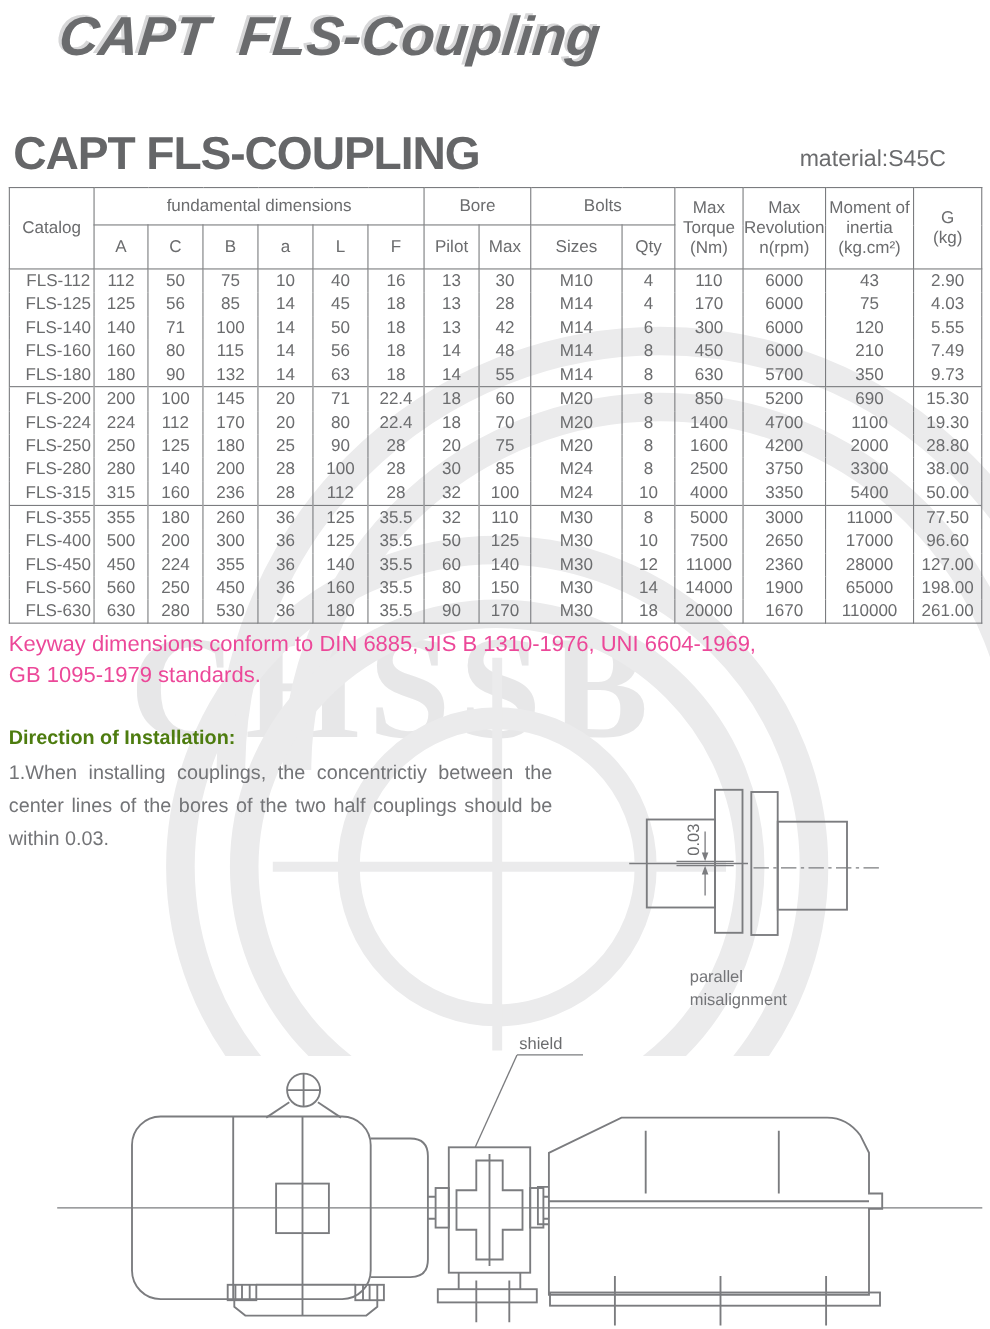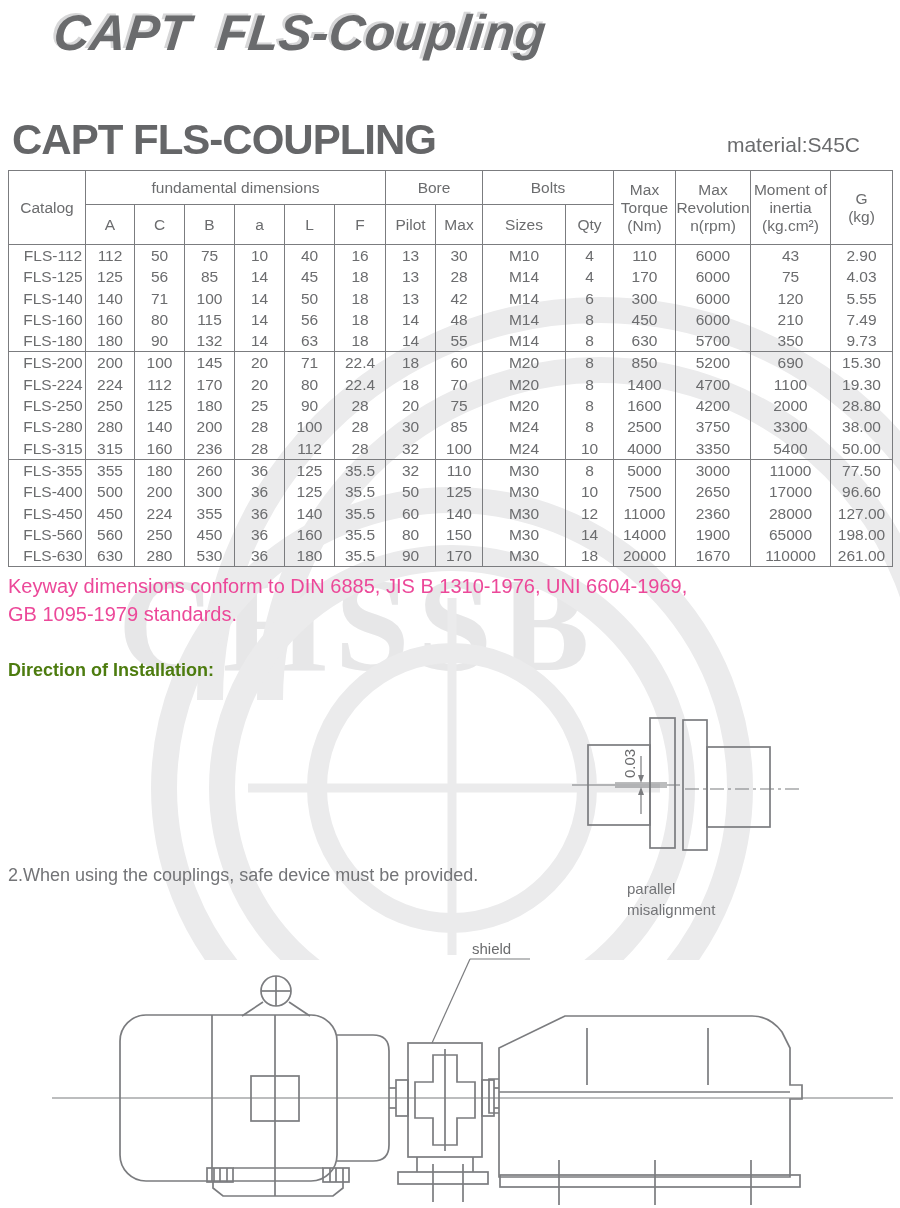--- a/index.html
+++ b/index.html
@@ -372,21 +372,21 @@
           <td>1670</td>
           <td>110000</td>
           <td>261.00</td>
         </tr>
       </tbody>
   </table>
 
   <div class="layer" id="keyway">Keyway dimensions conform to DIN 6885, JIS B 1310-1976, UNI 6604-1969,
 GB 1095-1979 standards.</div>
   <div class="layer" id="install-head">Direction of Installation:</div>
-  <div class="layer" id="install-2">2.When using the couplings, safe device must be provided.</div>
+  <div class="layer" id="install-1">1.When installing couplings, the concentrictiy between the center lines of the bores of the two half couplings should be within 0.03.</div>
 
   <svg class="layer" id="misalign" width="240" height="175" viewBox="0 0 240 175">
     <g class="draw">
       <rect x="21" y="43" width="62" height="80"></rect>
       <rect x="83" y="16" width="25" height="130"></rect>
       <rect x="116" y="18" width="24" height="130"></rect>
       <rect x="140" y="45" width="63" height="80"></rect>
     </g>
     <g class="thin">
       <line x1="5" y1="83" x2="113" y2="83"></line>

